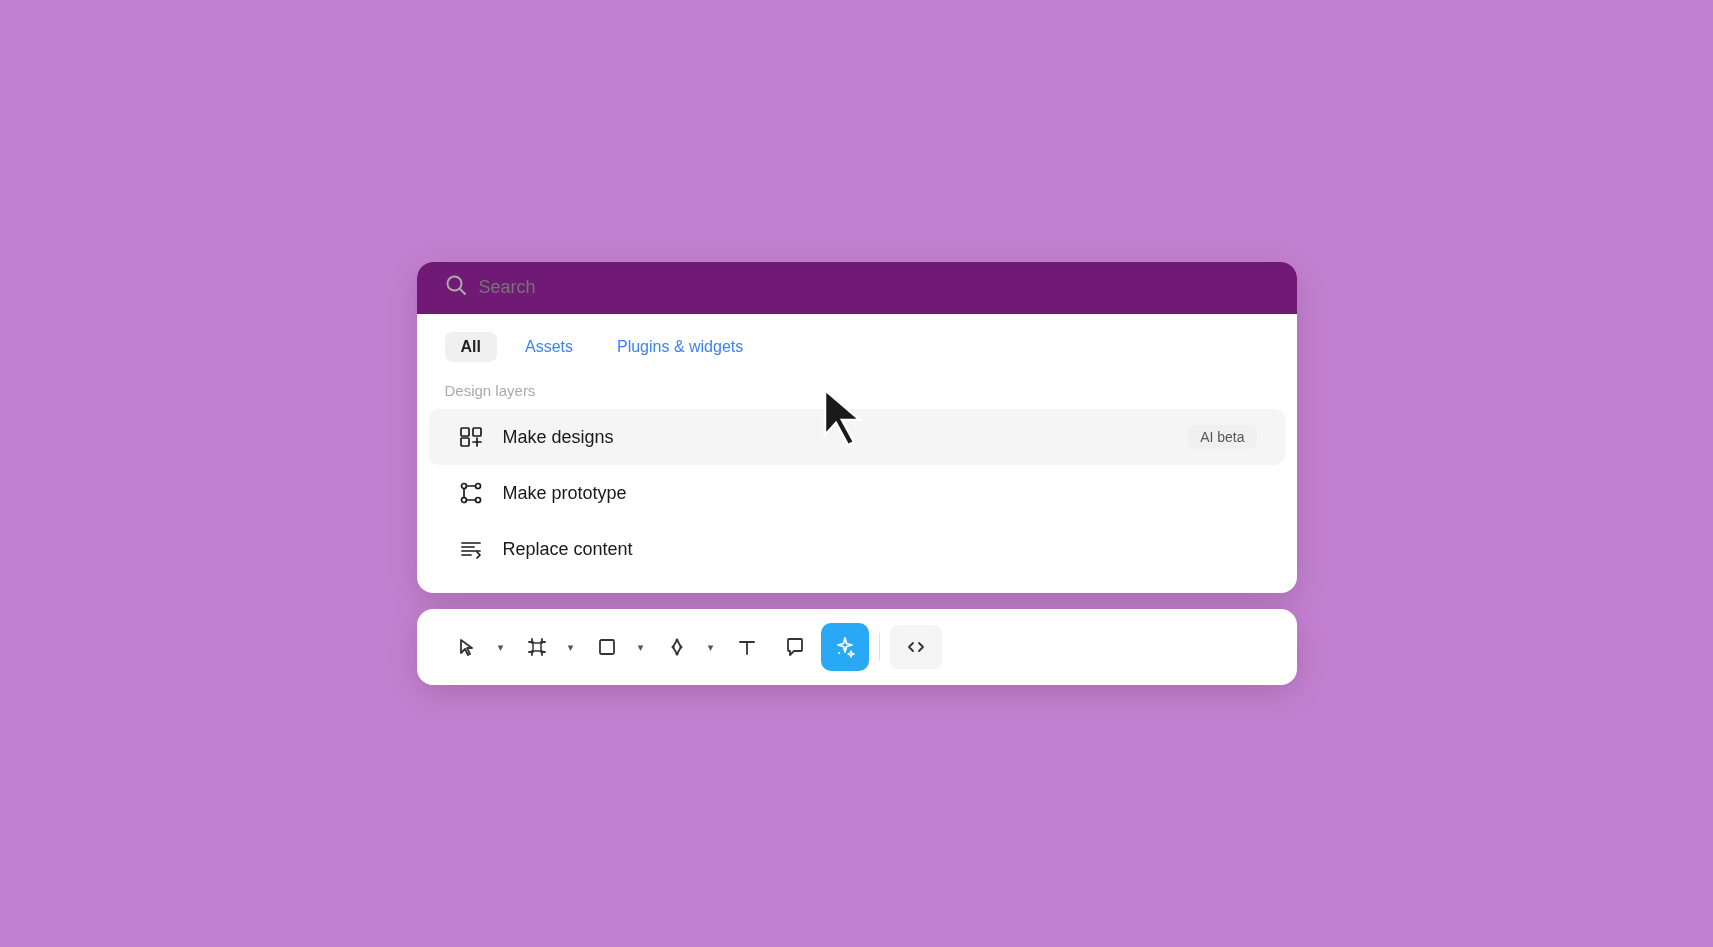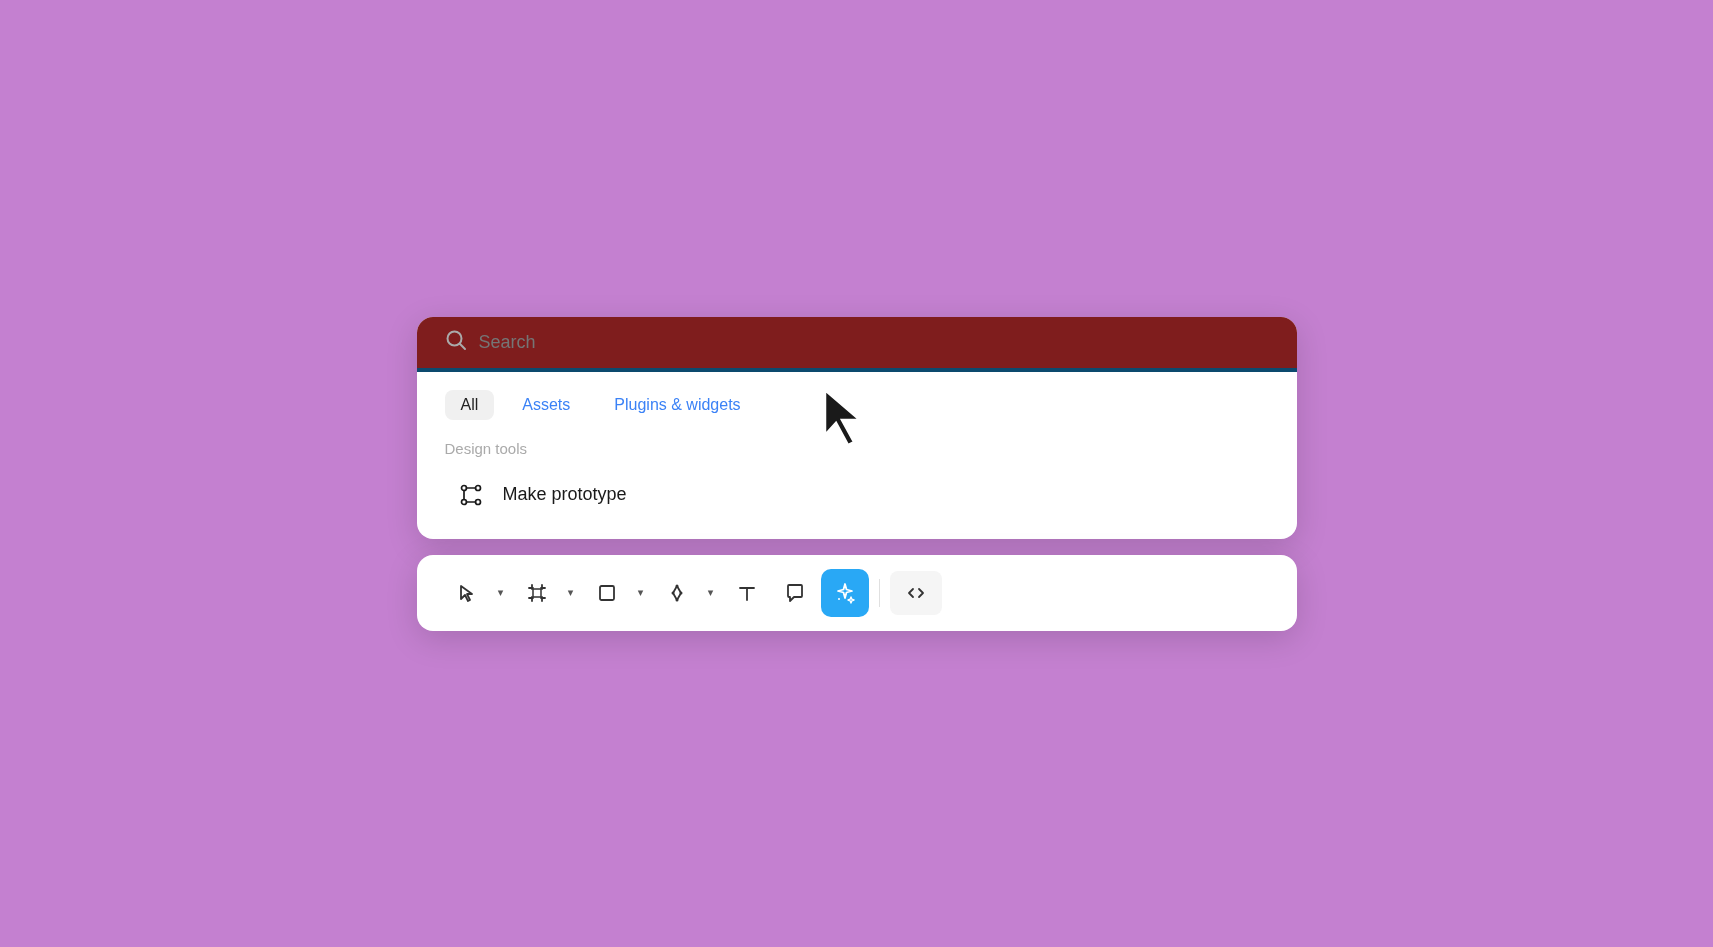--- a/index.html
+++ b/index.html
@@ -26,22 +26,22 @@
       width: 880px;
       padding: 0;
       box-shadow: 0 8px 32px rgba(0,0,0,0.15);
       overflow: hidden;
     }
 
     .search-bar {
       display: flex;
       align-items: center;
       padding: 12px 28px;
-      background: #7f1d1d;
-      border-bottom: 4px solid #0c4a6e;
+      background: #701a75;
+      border-bottom: 1px solid #0c4a6e;
       gap: 12px;
     }
 
     .search-icon-wrap {
       color: #aaaaaa;
       font-size: 20px;
     }
 
     .search-input {
       border: none;
@@ -66,21 +66,21 @@
       cursor: pointer;
       border: none;
       background: transparent;
       color: #3b82f6;
       font-weight: 500;
     }
 
     .tab.active {
       background: #f0f0f0;
       color: #222222;
-      font-weight: 400;
+      font-weight: 700;
     }
 
     .section-label {
       padding: 10px 28px 6px 28px;
       font-size: 15px;
       color: #aaaaaa;
       font-weight: 500;
     }
 
     .menu-list {
@@ -222,41 +222,66 @@
     </span>
     <input class="search-input" type="text" placeholder="Search" style="">
   </div>
 
   <div class="tabs-row">
     <button class="tab active">All</button>
     <button class="tab">Assets</button>
     <button class="tab">Plugins &amp; widgets</button>
   </div>
 
-  <div class="section-label">Design tools</div>
+  <div class="section-label">Design layers</div>
 
   <div class="menu-list">
 
+    <div class="menu-item highlighted menu-item-wrapper">
+      <span class="menu-item-icon">
+        <svg viewBox="0 0 24 24" fill="none" stroke="currentColor" stroke-width="1.7" stroke-linecap="round" stroke-linejoin="round">
+          <rect x="2" y="3" width="8" height="8" rx="1"></rect>
+          <rect x="14" y="3" width="8" height="8" rx="1"></rect>
+          <rect x="2" y="13" width="8" height="8" rx="1"></rect>
+          <line x1="14" y1="17" x2="22" y2="17"></line>
+          <line x1="18" y1="13" x2="18" y2="21"></line>
+        </svg>
+      </span>
+      <span class="menu-item-label">Make designs</span>
+      <span class="ai-badge">AI beta</span>
+    </div>
 
     <div class="menu-item">
       <span class="menu-item-icon">
         <svg viewBox="0 0 24 24" fill="none" stroke="currentColor" stroke-width="1.7" stroke-linecap="round" stroke-linejoin="round">
           <circle cx="5" cy="5" r="2.5"></circle>
           <circle cx="19" cy="5" r="2.5"></circle>
           <circle cx="5" cy="19" r="2.5"></circle>
           <circle cx="19" cy="19" r="2.5"></circle>
           <line x1="7.5" y1="5" x2="16.5" y2="5"></line>
           <line x1="7.5" y1="19" x2="16.5" y2="19"></line>
           <line x1="5" y1="7.5" x2="5" y2="16.5"></line>
         </svg>
       </span>
       <span class="menu-item-label">Make prototype</span>
     </div>
 
 
+    <div class="menu-item">
+      <span class="menu-item-icon">
+        <svg viewBox="0 0 24 24" fill="none" stroke="currentColor" stroke-width="1.7" stroke-linecap="round" stroke-linejoin="round">
+          <line x1="3" y1="6" x2="21" y2="6"></line>
+          <line x1="3" y1="10" x2="15" y2="10"></line>
+          <line x1="3" y1="14" x2="21" y2="14"></line>
+          <line x1="3" y1="18" x2="12" y2="18"></line>
+          <polyline points="18,15 21,18 18,21"></polyline>
+        </svg>
+      </span>
+      <span class="menu-item-label">Replace content</span>
+    </div>
 
   </div>
 </div>
 
 <div style="position:fixed; top: 385px; left: 820px; pointer-events:none; z-index:999;">
   <svg width="60" height="70" viewBox="0 0 60 70" fill="none">
     <path d="M 5 5 L 5 50 L 16 38 L 28 60 L 34 57 L 22 35 L 40 35 Z" fill="#1a1a1a" stroke="white" stroke-width="2.5"></path>
   </svg>
 </div>
 

